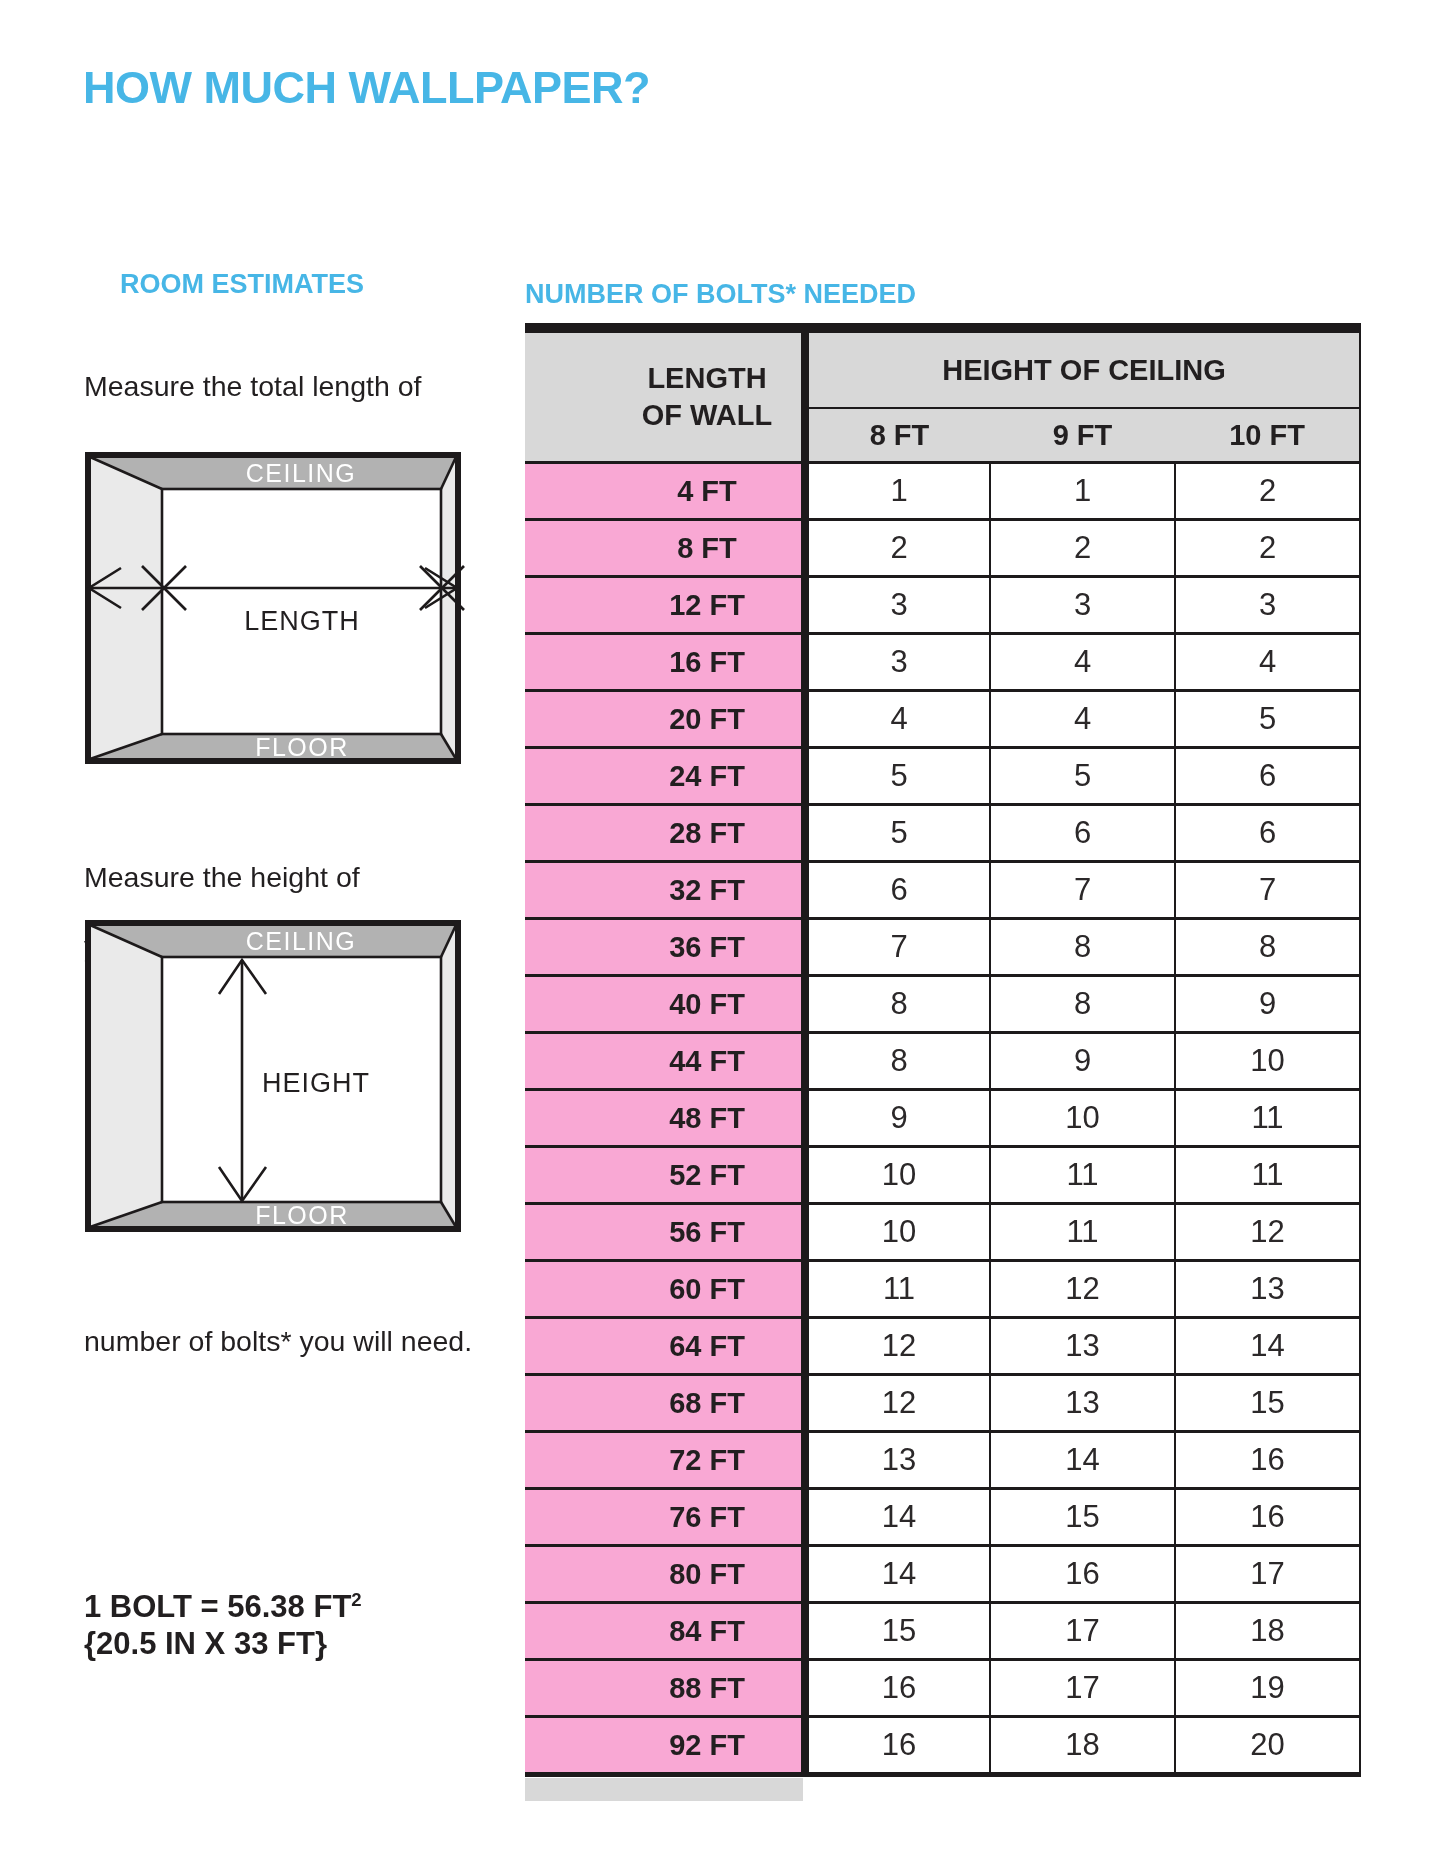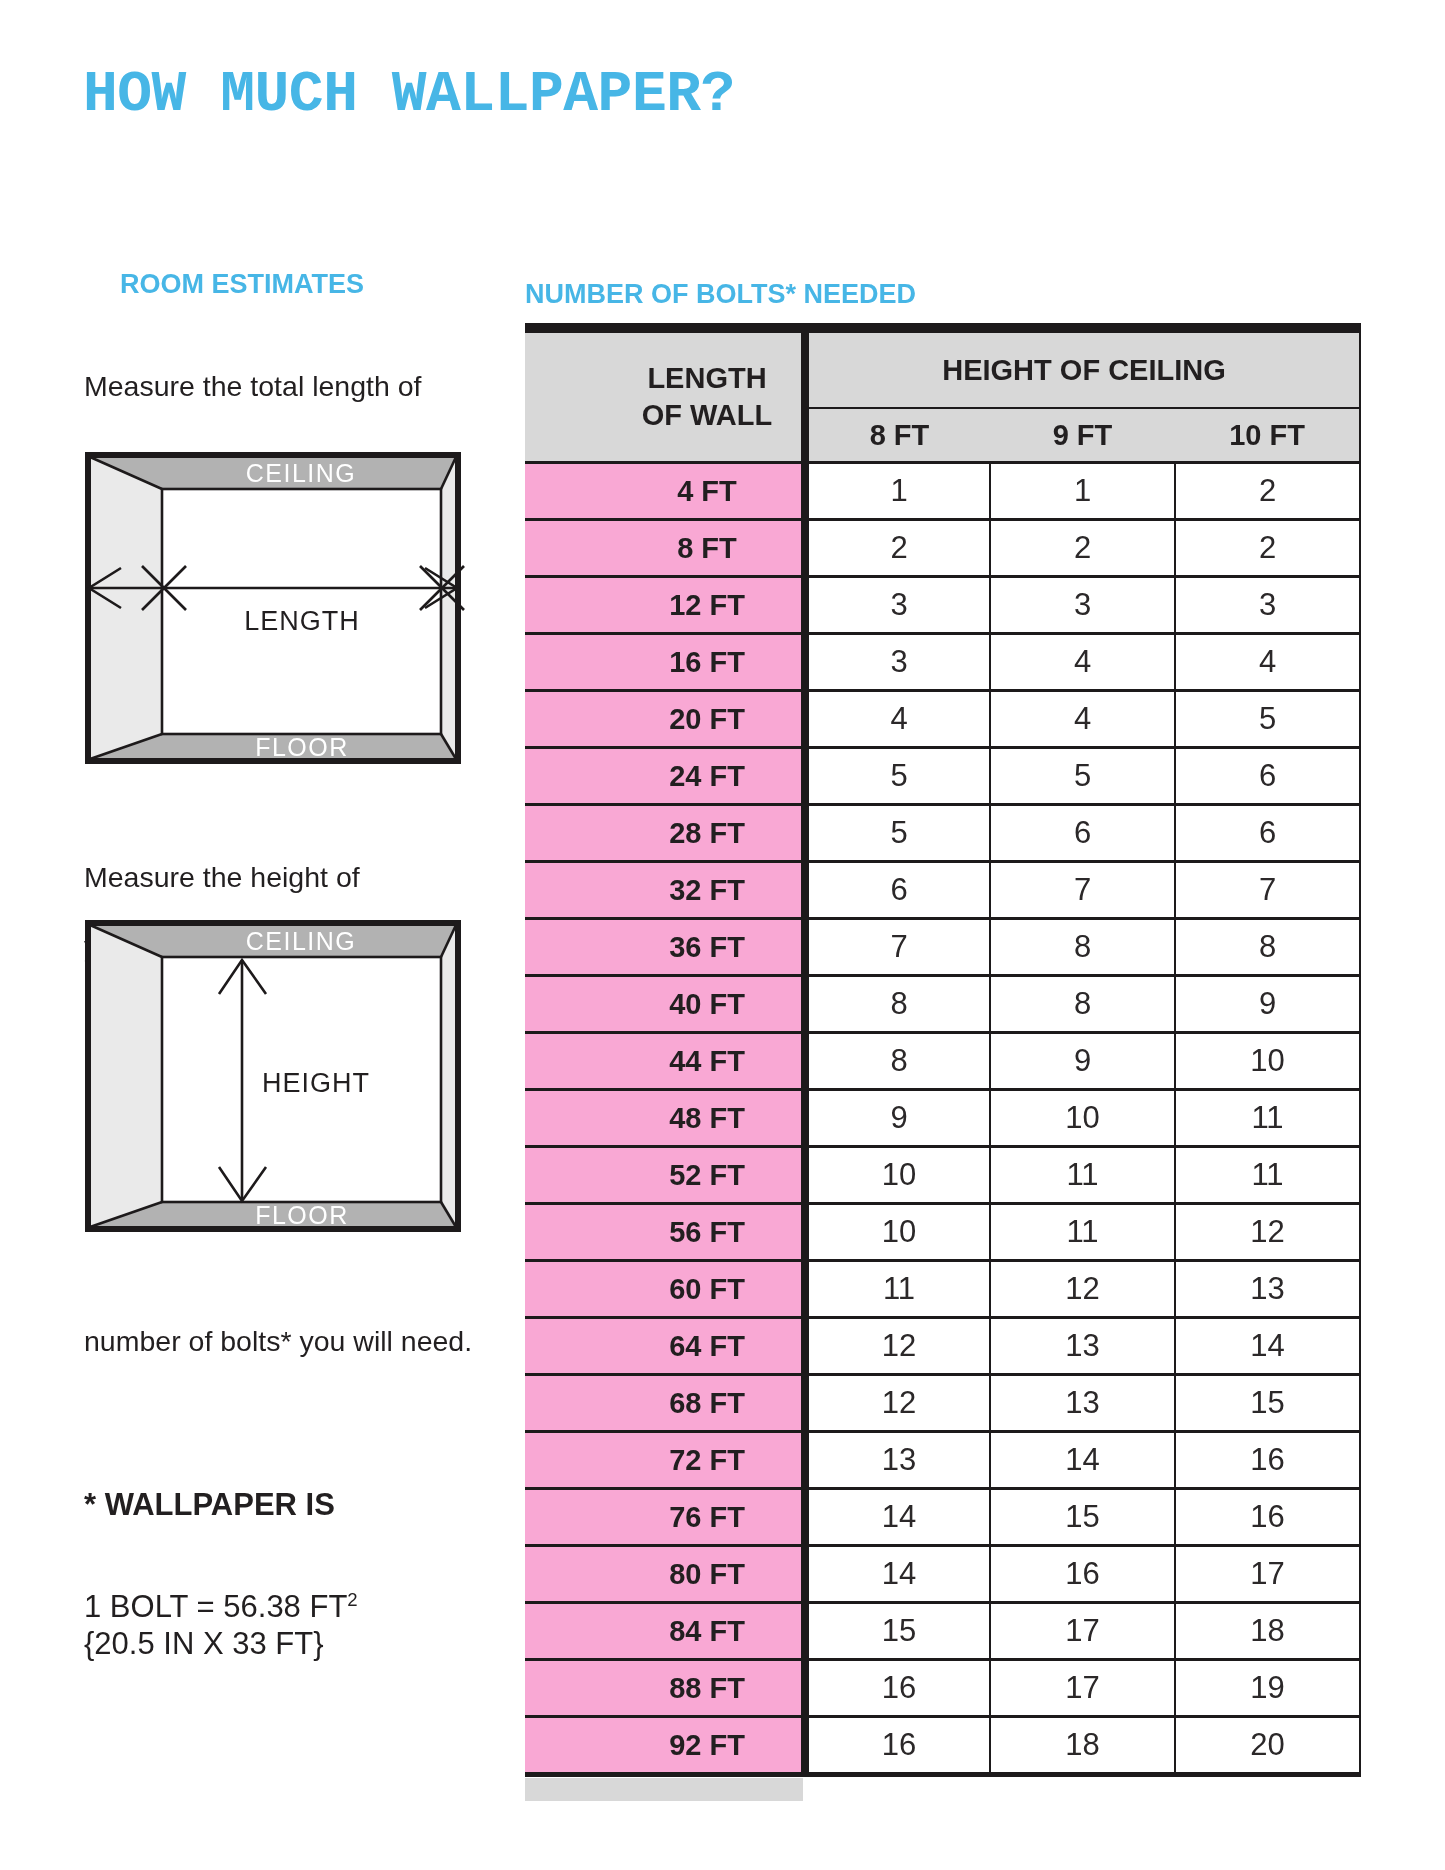--- a/index.html
+++ b/index.html
@@ -9,22 +9,22 @@
     position:relative;
     font-family:"Liberation Sans", sans-serif;
     color:#221f20;
     overflow:hidden;
   }
   .abs{position:absolute;}
 
   
   .page-title{
     left:83px;top:62px;
-    font-size:58px;font-weight:bold;letter-spacing:-0.5px;
-    color:#47b6e6;white-space:nowrap;font-family:Liberation Mono, monospace;
+    font-size:45px;font-weight:bold;letter-spacing:-0.5px;
+    color:#47b6e6;white-space:nowrap;
   }
   .section-heading{
     font-size:27px;font-weight:bold;color:#47b6e6;white-space:nowrap;
   }
   .heading-left{left:84px;top:269px;margin-left:36px;}
   .heading-right{left:525px;top:279px;width:835px;text-align:left;}
 
   
   .para{font-size:28.5px;line-height:35px;color:#221f20;}
   .para div{white-space:nowrap;margin-top:34px;}
@@ -32,21 +32,21 @@
   .step2{left:84px;top:826px;}
   .step3{left:84px;top:1290px;}
 
   .footnote{
     left:84px;top:1486px;
     font-size:31px;font-weight:bold;line-height:37px;color:#221f20;
   }
   .footnote .indent{padding-left:24px;}
   .bolt-note{
     left:84px;top:1588px;
-    font-size:31px;font-weight:normal;line-height:37px;color:#221f20;
+    font-size:31px;font-weight:bold;line-height:37px;color:#221f20;
   }
   .bolt-note sup{font-size:0.6em;vertical-align:super;line-height:0;}
 
   
   svg.room-diagram{overflow:visible;display:block;}
   .diagram1{left:85px;top:452px;}
   .diagram2{left:85px;top:920px;}
   .diag-surface-label{
     font-family:"Liberation Sans", sans-serif;
     font-size:25px;fill:#ffffff;letter-spacing:1.5px;
@@ -158,21 +158,20 @@
     <polyline class="diag-line" points="134,247 157,281 181,247"></polyline>
   </g>
   <text class="diag-dim-label" x="177" y="172" text-anchor="start">HEIGHT</text>
 </svg>
 
 <div class="abs para step3">
   <div>number of bolts* you will need.</div>
 </div>
 
 <div class="abs footnote">
-  <div>* WALLPAPER IS</div>
 </div>
 
 <div class="abs bolt-note">
   <div><span>1 BOLT = 56.38 FT</span><sup>2</sup></div>
   <div>{20.5 IN X 33 FT}</div>
 </div>
 
 <table class="bolt-table">
   <colgroup>
     <col style="width:280px">

